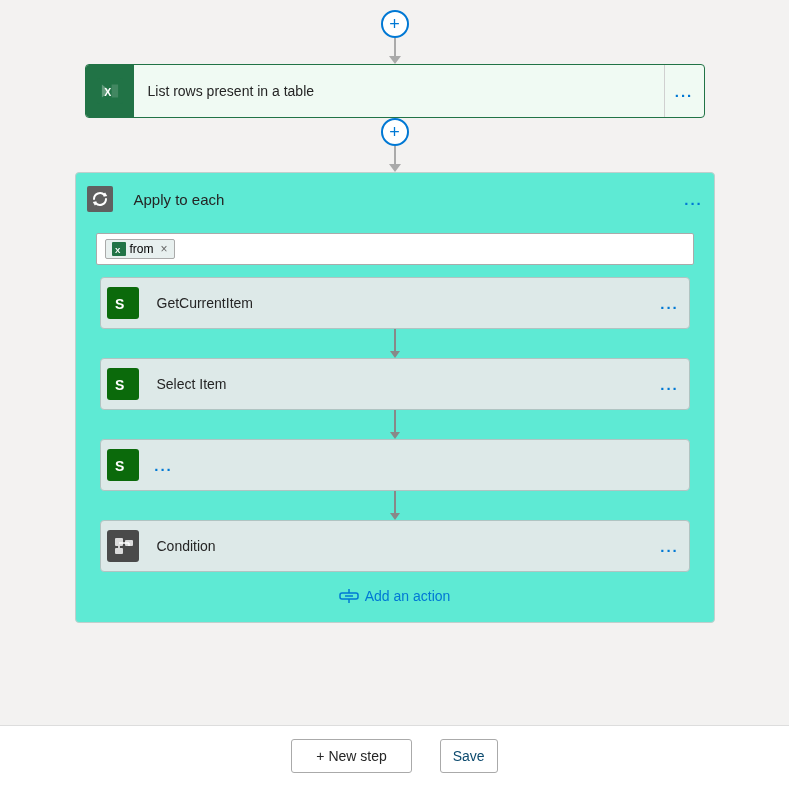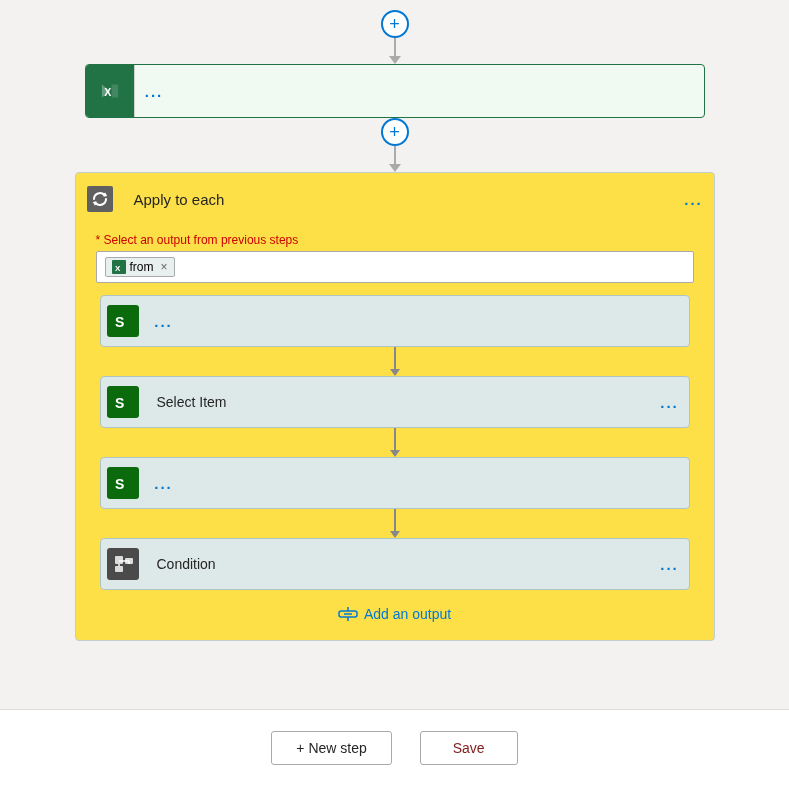--- a/index.html
+++ b/index.html
@@ -111,21 +111,21 @@
       cursor: pointer;
       color: #0078d4;
       font-size: 18px;
       letter-spacing: 1px;
       border-left: 1.5px solid #d0d0d0;
     }
 
     
     .apply-block {
       width: 640px;
-      background: #fde047;
+      background: #5eead4;
       border: 1.5px solid #c0cfcd;
       border-radius: 4px;
       padding: 0 0 16px 0;
       display: flex;
       flex-direction: column;
     }
 
     .apply-header {
       display: flex;
       align-items: center;
@@ -295,21 +295,21 @@
 
     .add-action-label {
       color: #0078d4;
       font-size: 14px;
       font-weight: 500;
     }
 
     
     .bottom-bar {
       width: 789px;
-      height: 76px;
+      height: 60px;
       background: white;
       border-top: 1px solid #ddd;
       display: flex;
       align-items: center;
       justify-content: center;
       gap: 16px;
       margin-top: auto;
       position: fixed;
       bottom: 0;
       left: 0;
@@ -319,27 +319,27 @@
       padding: 8px 24px;
       border: 1.5px solid #aaa;
       background: white;
       border-radius: 3px;
       font-size: 14px;
       cursor: pointer;
       color: #252525;
     }
 
     .btn-save {
-      padding: 8px 32px;
+      padding: 8px 12px;
       border: 1.5px solid #aaa;
       background: white;
       border-radius: 3px;
       font-size: 14px;
       cursor: pointer;
-      color: #7f1d1d;
+      color: #0c4a6e;
       margin-left: 12px;
     }
 
     
     .excel-svg { width: 26px; height: 26px; }
 
     .dots {
       letter-spacing: 2px;
       font-weight: bold;
       font-size: 15px;
@@ -360,20 +360,21 @@
 
   <div class="step-card excel-card">
     <div class="step-icon excel-icon">
       <svg class="excel-svg" viewBox="0 0 32 32" xmlns="http://www.w3.org/2000/svg">
         <rect width="32" height="32" rx="3" fill="#217346"></rect>
         <path d="M18 8h8v16h-8V8z" fill="#fff" opacity="0.15"></path>
         <path d="M6 8l10 8-10 8V8z" fill="#fff" opacity="0.3"></path>
         <text x="9" y="22" font-size="13" fill="white" font-weight="bold" font-family="Arial">X</text>
       </svg>
     </div>
+    <div class="step-label">List rows present in a table</div>
     <div class="step-more">
       <span class="dots">...</span>
     </div>
   </div>
 
   <div class="add-btn-connector">
     <div class="add-circle">
       <span>+</span>
     </div>
     <div class="arrow-down"></div>
@@ -392,23 +393,20 @@
           <polyline points="8.5,19 7,16.5 9.5,16" stroke="white" stroke-width="1.5" fill="none"></polyline>
         </svg>
       </div>
       <div class="apply-header-label">Apply to each</div>
       <div class="apply-header-more">
         <span class="dots">...</span>
       </div>
     </div>
 
     <div class="apply-body">
-      <div class="select-output-label">
-        <span>* Select an output from previous steps</span>
-      </div>
       <div class="output-input-box">
         <div class="value-tag">
           <span class="value-tag-icon">
             <svg width="14" height="14" viewBox="0 0 14 14">
               <rect width="14" height="14" rx="1" fill="#217346"></rect>
               <text x="3" y="11" font-size="8" fill="white" font-weight="bold" font-family="Arial">X</text>
             </svg>
           </span>
           <span>from</span>
           <span class="value-x">×</span>
@@ -418,20 +416,23 @@
 
     <div class="inner-steps">
 
       <div class="inner-step-card">
         <div class="inner-step-icon">
           <svg width="32" height="32" viewBox="0 0 32 32" xmlns="http://www.w3.org/2000/svg">
             <rect width="32" height="32" rx="3" fill="#0b6a0b"></rect>
             <text x="8" y="22" font-size="14" fill="white" font-weight="bold" font-family="Arial">S</text>
           </svg>
         </div>
+        <div class="inner-step-label">
+          <span>GetCurrentItem</span>
+        </div>
         <div class="inner-step-more">
           <span class="dots">...</span>
         </div>
       </div>
 
       <div class="inner-connector">
         <div class="inner-arrow-line"></div>
         <div class="inner-arrow-tip"></div>
       </div>
 
@@ -495,21 +496,21 @@
 
       <div class="add-action-row">
         <span class="add-action-icon">
           <svg width="20" height="20" viewBox="0 0 20 20">
             <rect x="1" y="7" width="18" height="6" rx="2" fill="none" stroke="#0078d4" stroke-width="1.5"></rect>
             <line x1="10" y1="3" x2="10" y2="7" stroke="#0078d4" stroke-width="1.5"></line>
             <line x1="10" y1="13" x2="10" y2="17" stroke="#0078d4" stroke-width="1.5"></line>
             <line x1="6" y1="10" x2="14" y2="10" stroke="#0078d4" stroke-width="1.5"></line>
           </svg>
         </span>
-        <span class="add-action-label">Add an output</span>
+        <span class="add-action-label">Add an action</span>
       </div>
 
     </div>
   </div>
 
   <div style="height: 70px;"></div>
 </div>
 
 <div class="bottom-bar">
   <button class="btn-new-step">+ New step</button>

